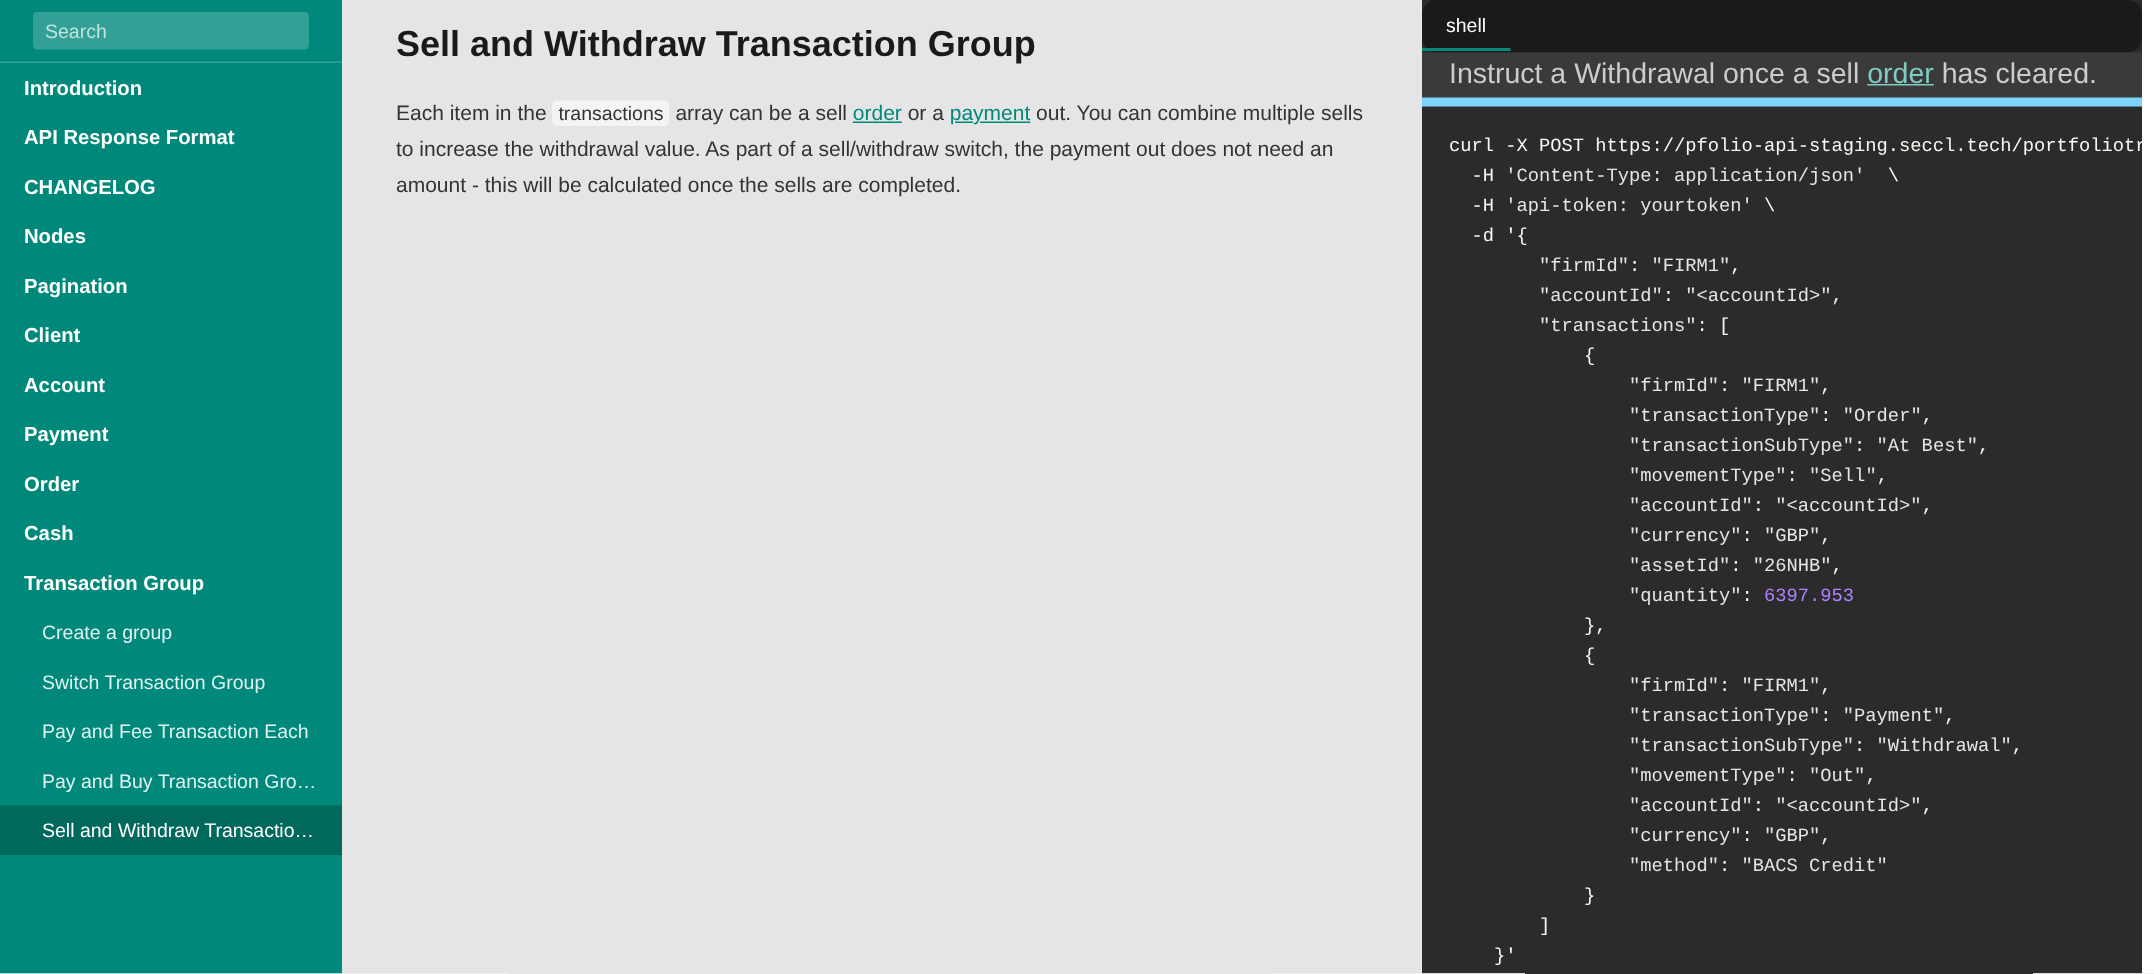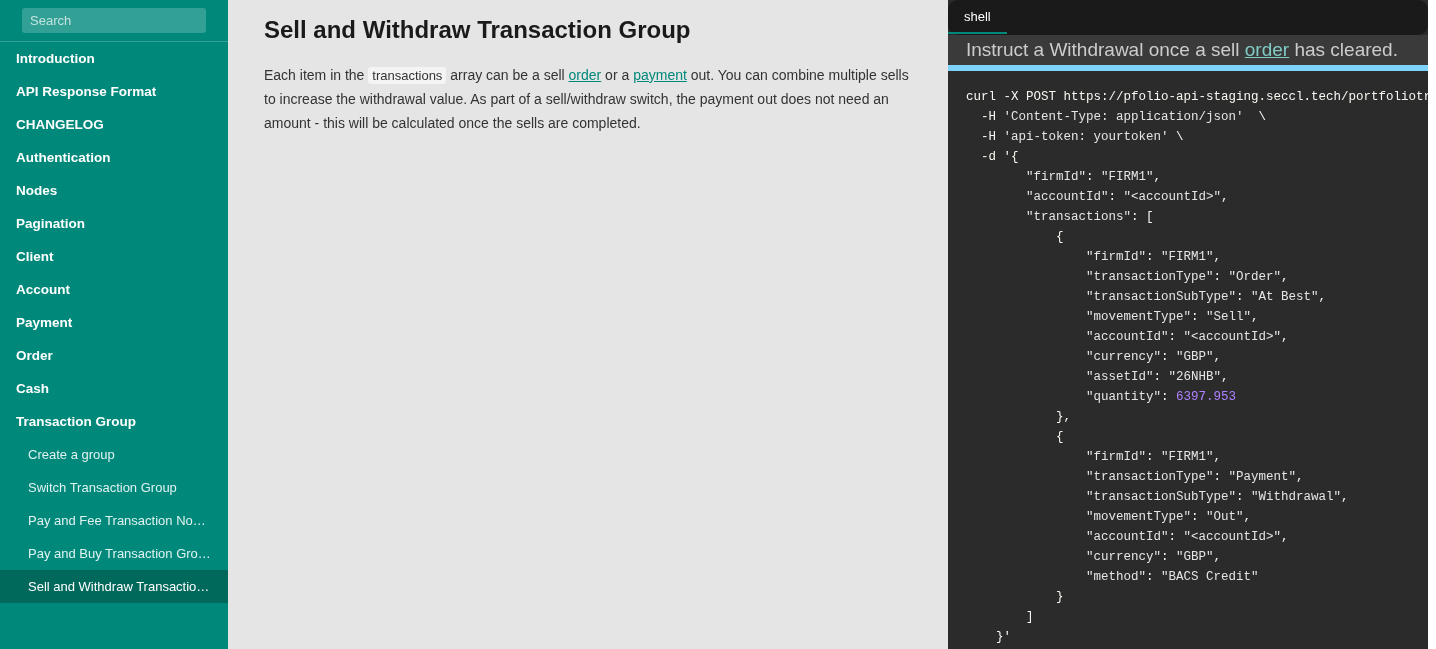--- a/index.html
+++ b/index.html
@@ -162,32 +162,31 @@
 
 <nav id="sidebar">
   <div class="search-bar">
     <input type="text" placeholder="Search" style="">
   </div>
   <div id="sidebar-nav">
 
   <div class="nav-item section-header">Introduction</div>
       <div class="nav-item section-header">API Response Format</div>
       <div class="nav-item section-header">CHANGELOG</div>
-      <div class="nav-item section-header">Authentication</div>
       <div class="nav-item section-header">Nodes</div>
       <div class="nav-item section-header">Pagination</div>
       <div class="nav-item section-header">Client</div>
       <div class="nav-item section-header">Account</div>
       <div class="nav-item section-header">Payment</div>
       <div class="nav-item section-header">Order</div>
       <div class="nav-item section-header">Cash</div>
       <div class="nav-item section-header">Transaction Group</div>
       <div class="nav-item sub-item">Create a group</div>
       <div class="nav-item sub-item">Switch Transaction Group</div>
-      <div class="nav-item sub-item">Pay and Fee Transaction Nodes</div>
+      <div class="nav-item sub-item">Pay and Fee Transaction Each</div>
       <div class="nav-item sub-item">Pay and Buy Transaction Group</div>
       <div class="nav-item sub-item active">Sell and Withdraw Transaction ...</div>
     </div>
 </nav>
 
 <div id="main">
 
   <div id="content">
     <h1>Sell and Withdraw Transaction Group</h1>
     <p>

